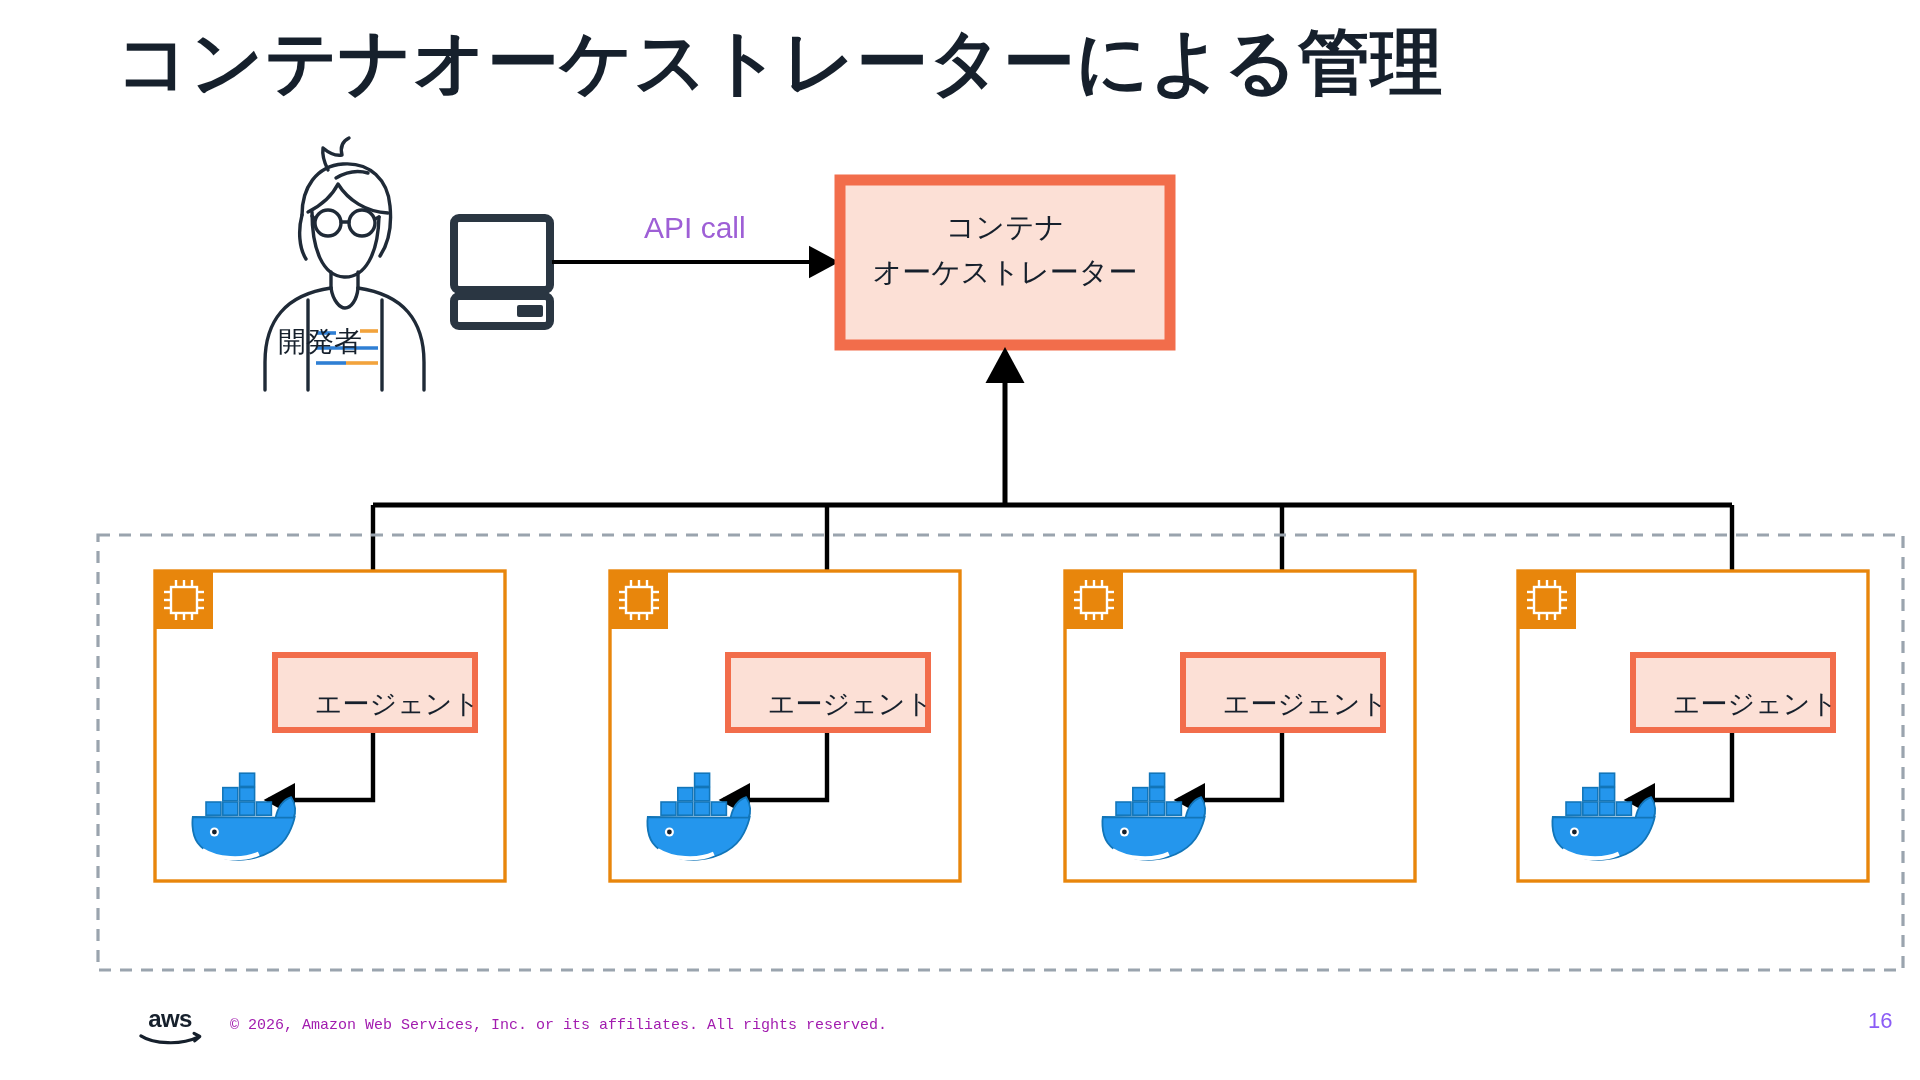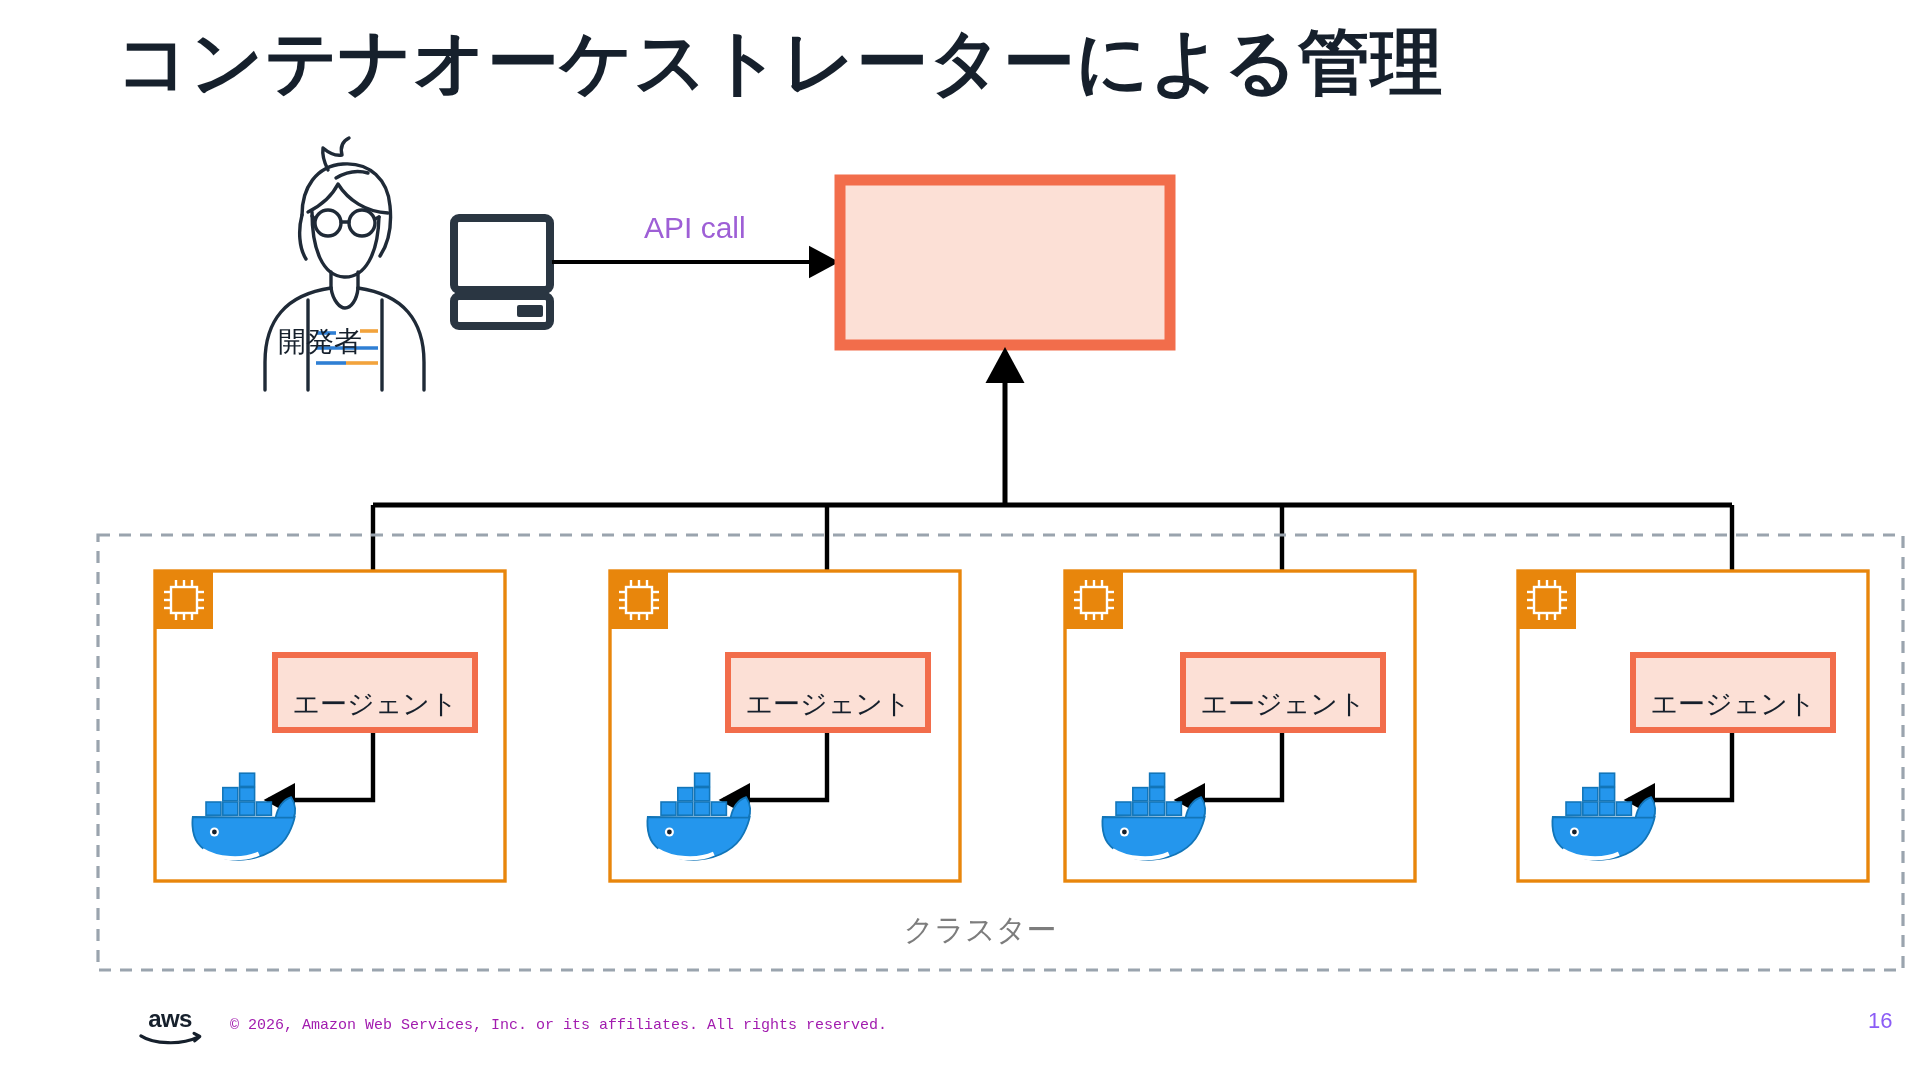--- a/index.html
+++ b/index.html
@@ -76,21 +76,21 @@
     left: 820px;
     top: 910px;
     width: 240px;
     text-align: center;
     font-size: 30px;
     color: #7D7D7D;
   }
   .agent-label {
     position: absolute;
     width: 210px;
-    text-align: center;
+    text-align: right;
     font-size: 27px;
     color: #16202C;
     top: 686px;
   }
 
   
   .footer-copy {
     position: absolute;
     left: 190px;
     top: 1017px;
@@ -330,24 +330,25 @@
         <path d="M8,95 C8,95 4,120 16,138 C30,158 62,168 92,166 C128,164 156,146 168,122 C176,106 178,94 178,94 C178,94 168,84 158,86 C150,88 146,96 146,96 L8,95 z" fill="#2496ED" stroke="#1275B8" stroke-width="3"></path>
         <path d="M146,96 C150,78 160,66 172,62 C180,74 180,88 176,96 Z" fill="#2496ED" stroke="#1275B8" stroke-width="3"></path>
         <path d="M24,150 C48,166 92,168 118,156" fill="none" stroke="#ffffff" stroke-width="7"></path>
         <circle cx="44" cy="120" r="7.5" fill="#ffffff"></circle>
           <circle cx="44" cy="120" r="4" fill="#16202C"></circle>
       </g>
     </g>
   </svg>
 
   <div class="txt orchestrator-label">
+      <div>コンテナ</div>
+      <div>オーケストレーター</div>
     </div>
   <div class="txt dev-label">開発者</div>
   <div class="txt api-label">API call</div>
-  <div class="txt cluster-label">クラスター</div>
 
   <div class="agent-label" style="left:230px;">エージェント</div>
   <div class="agent-label" style="left:683px;">エージェント</div>
   <div class="agent-label" style="left:1138px;">エージェント</div>
   <div class="agent-label" style="left:1588px;">エージェント</div>
 
   <svg id="aws-logo" viewBox="0 0 120 72">
     <text x="60" y="36" text-anchor="middle" font-family="Liberation Sans, sans-serif" font-size="38" font-weight="bold" fill="#16202C" letter-spacing="-1">aws</text>
     <path d="M14,50 C34,63 78,65 104,52" fill="none" stroke="#16202C" stroke-width="5" stroke-linecap="round"></path>
     <path d="M98,46 L107,51 L99,58" fill="none" stroke="#16202C" stroke-width="5" stroke-linecap="round" stroke-linejoin="round"></path>

